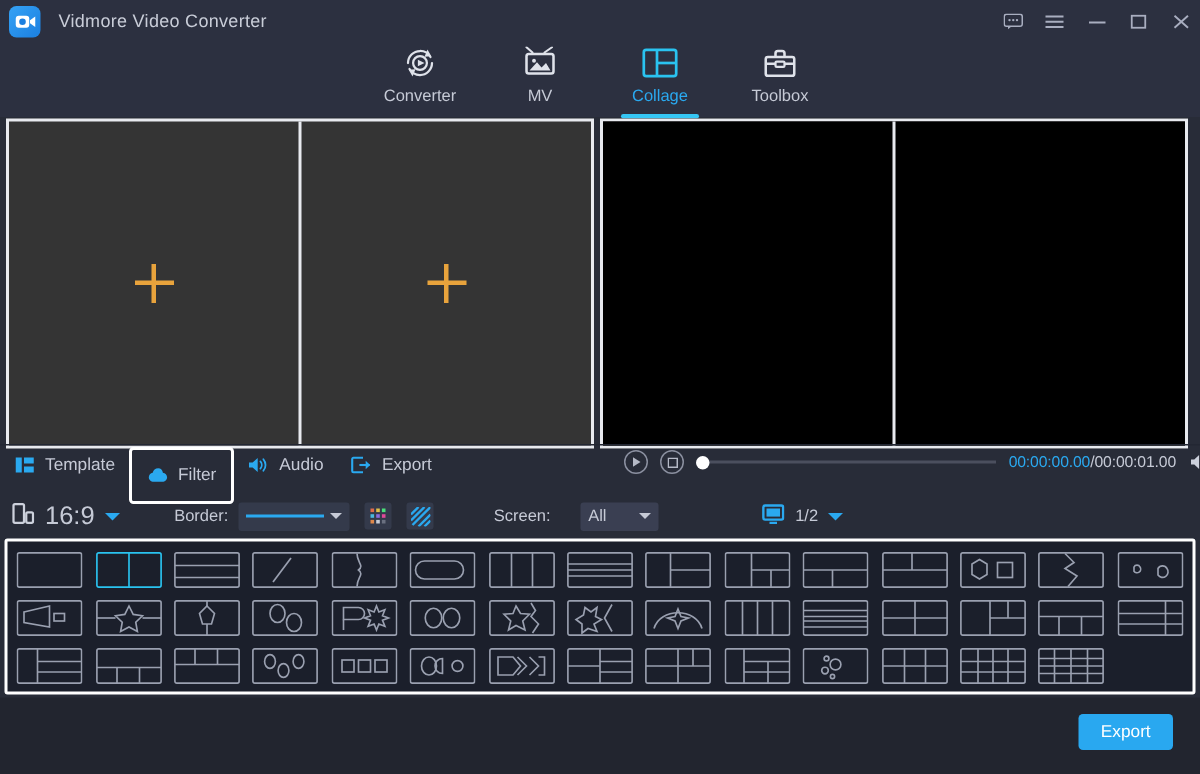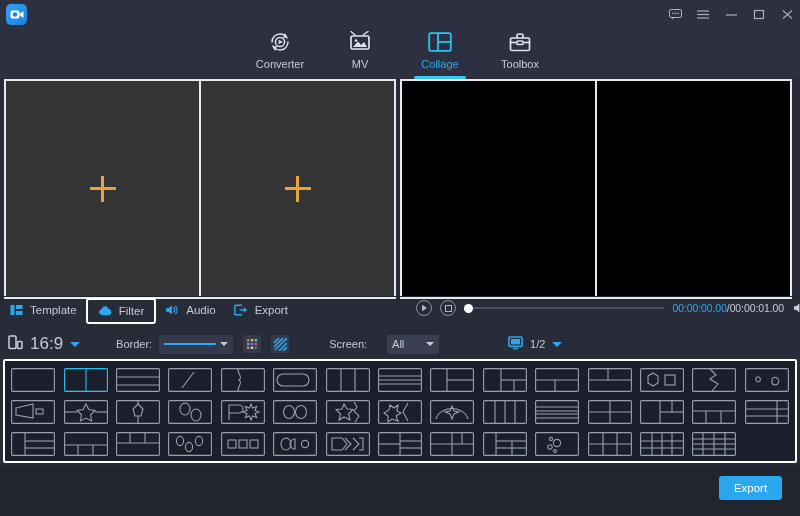--- a/index.html
+++ b/index.html
@@ -112,21 +112,21 @@
   
   .tabstrip{
     position:absolute;top:298px;left:0;width:400px;height:24px;
     display:flex;
   }
   .tab{
     display:flex;align-items:center;gap:6px;height:24px;padding:0 9px;
     cursor:pointer;color:#c6cad6;font-size:11.5px;position:relative;
   }
   .tab.selected{
-    border:2px solid #ffffff;border-radius:3px;height:26px;padding:0 10px;
+    border:2px solid #ffffff;border-radius:3px;height:38px;padding:0 10px;
   }
   .tab .ticon{display:flex;align-items:center;justify-content:center;width:15px;}
   .tabdivider{
     position:absolute;top:296px;left:0;width:800px;height:1px;background:#232733;
   }
 
   
   .optrow{
     position:absolute;top:330px;left:0;width:800px;height:28px;
     display:flex;align-items:center;
@@ -189,20 +189,21 @@
 <body>
 
 <div class="titlebar">
   <div class="logo">
     <svg width="14" height="11" viewBox="0 0 14 11">
       <rect x="0.5" y="1.5" width="9" height="8" rx="2" fill="#fff"></rect>
       <path d="M10 4.5 L13.5 2 L13.5 9 L10 6.5 Z" fill="#fff"></path>
       <circle cx="5" cy="5.5" r="2.2" fill="#1b7fe0"></circle>
     </svg>
   </div>
+  <div class="app-title">Vidmore Video Converter</div>
   <div class="win-btns">
     <div class="wb">
       <svg width="13" height="11" viewBox="0 0 13 11">
           <rect x="0.5" y="0.5" width="12" height="8" rx="1.5" fill="none" stroke="#a9aec0"></rect>
           <path d="M3 8.5 L3 10.5 L5.5 8.5 Z" fill="#a9aec0"></path>
           <circle cx="4" cy="4.4" r=".8" fill="#a9aec0"></circle>
           <circle cx="6.5" cy="4.4" r=".8" fill="#a9aec0"></circle>
           <circle cx="9" cy="4.4" r=".8" fill="#a9aec0"></circle>
         </svg>
     </div>

